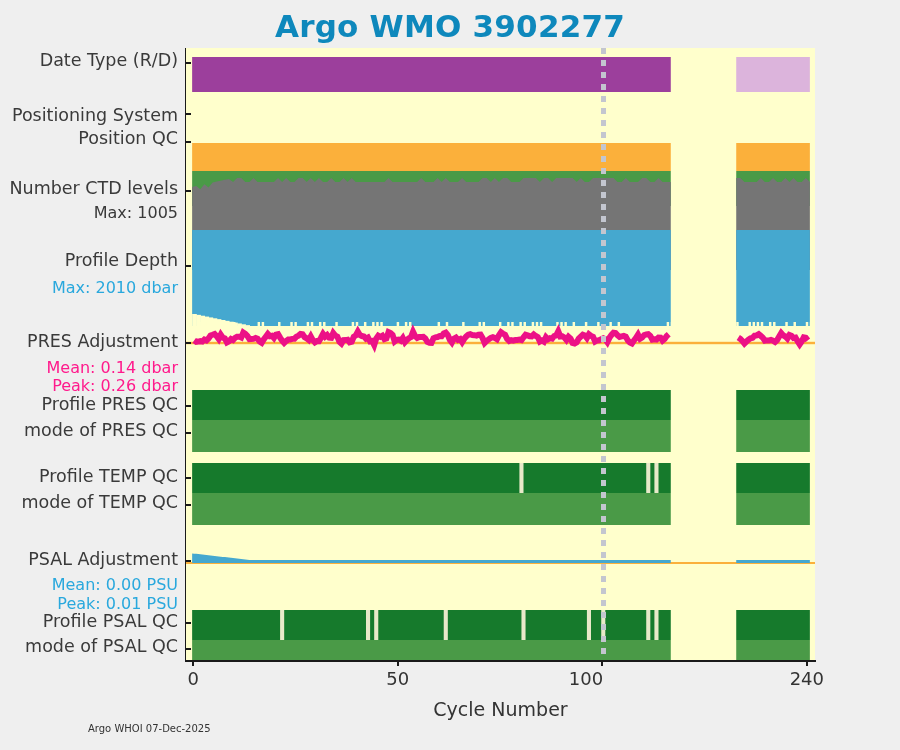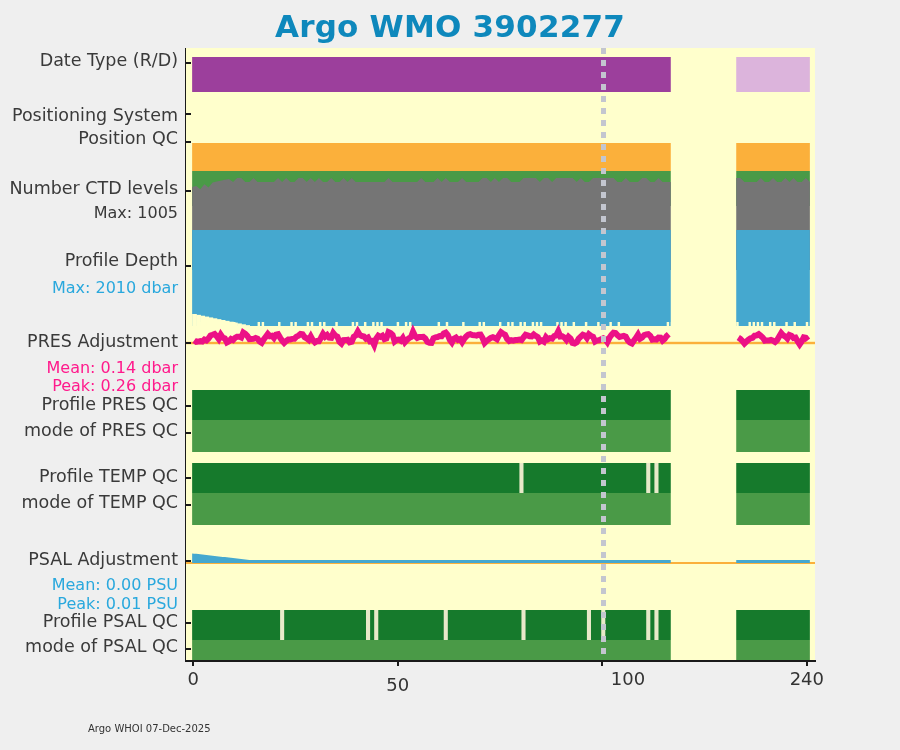--- a/index.html
+++ b/index.html
@@ -234,21 +234,22 @@
   <div class="ytick" style="top:504px;"></div>
   <div class="ytick" style="top:560px;"></div>
   <div class="ytick" style="top:622px;"></div>
   <div class="ytick" style="top:648px;"></div>
 
   <div id="xaxis-line"></div>
   <div id="xticks-holder">
       <div class="xtick" style="left: 192.382px;"></div>
       <div class="xticklabel" style="left: 158.182px;">0</div>
       <div class="xtick" style="left: 396.927px;"></div>
-      <div class="xticklabel" style="left: 362.727px; margin-top: 6px;">50</div>
+      <div class="xticklabel" style="left: 362.727px;">50</div>
       <div class="xtick" style="left: 601.473px;"></div>
-      <div class="xticklabel" style="left: 593px;">100</div>
+      <div class="xticklabel" style="left: 551px;">100</div>
       <div class="xtick" style="left: 806.018px;"></div>
       <div class="xticklabel" style="left: 771.818px;">240</div>
     </div>
+  <div id="xlabel">Cycle Number</div>
 
   <div id="footer">Argo WHOI 07-Dec-2025</div>
 </div>
 
 </body></html>

